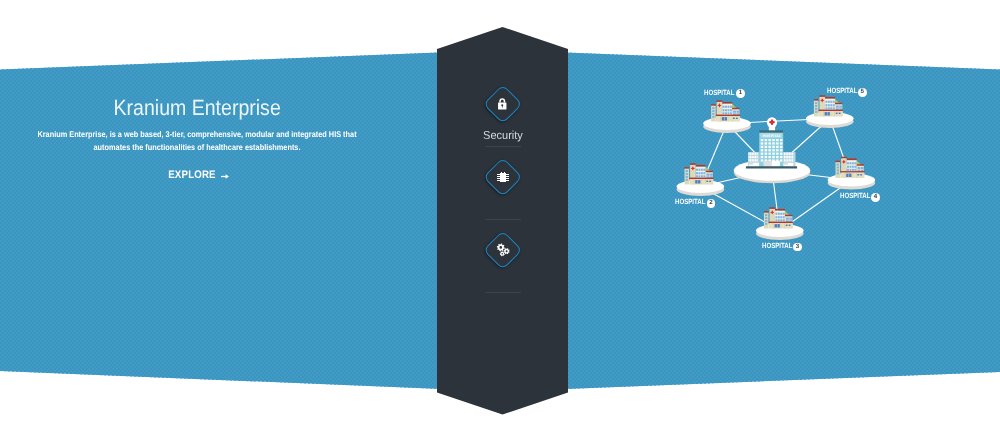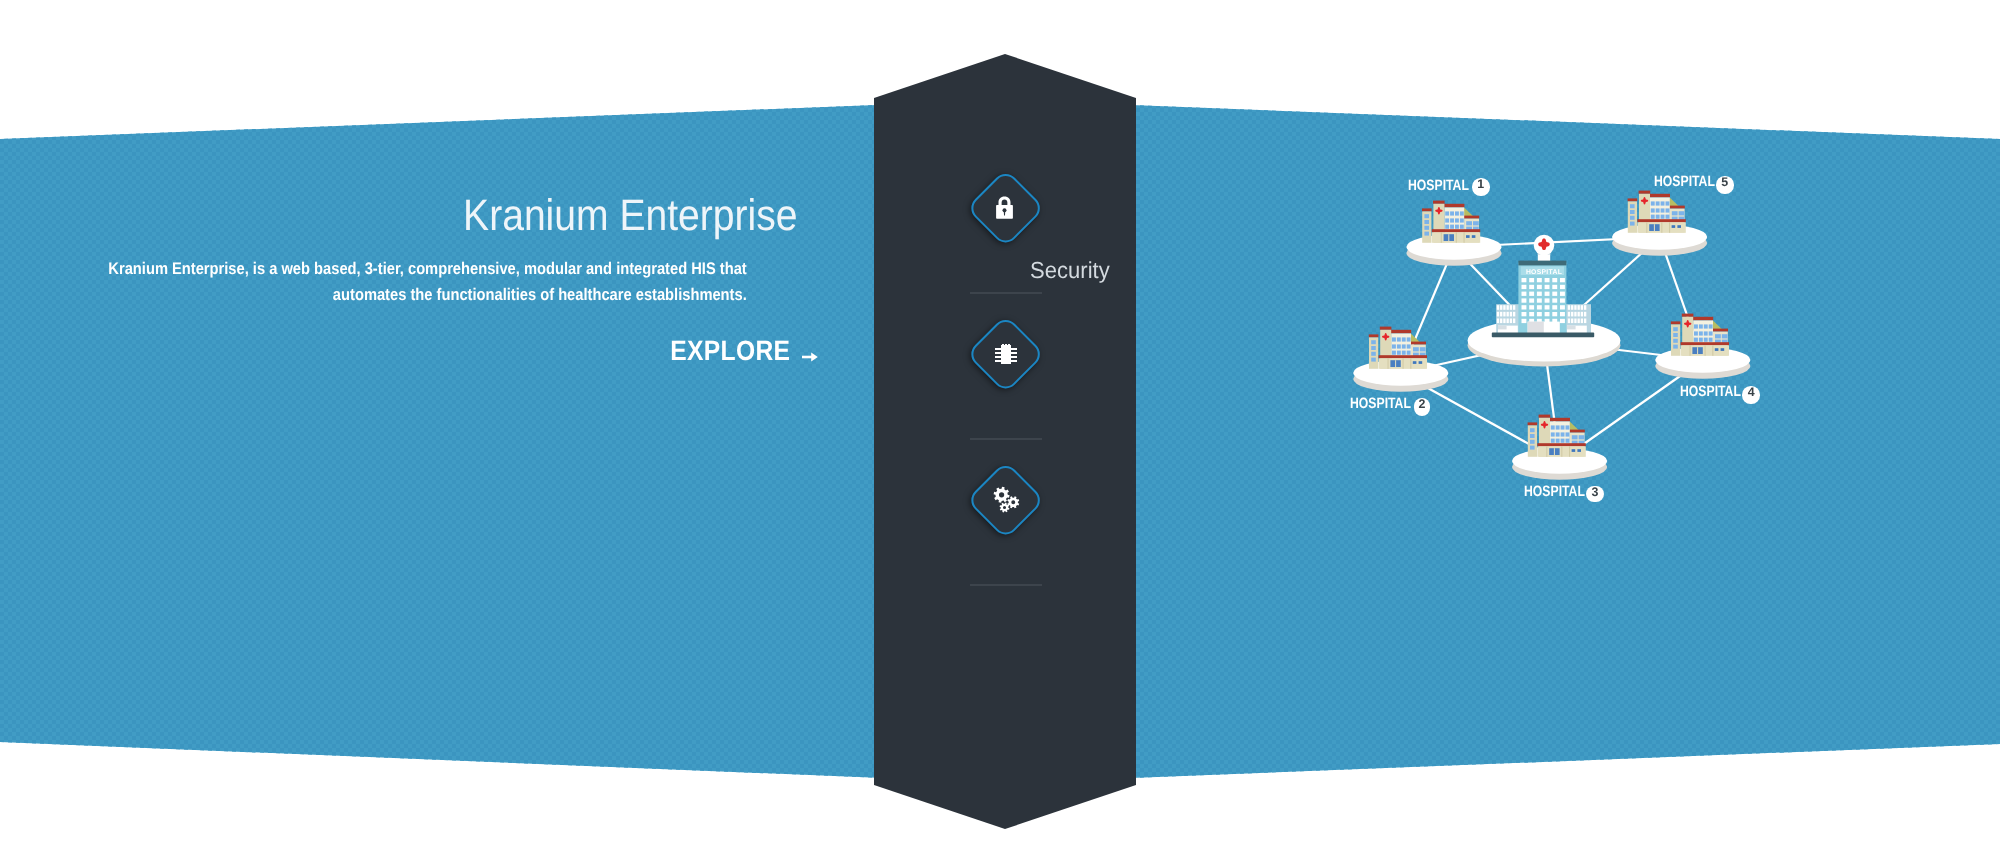--- a/index.html
+++ b/index.html
@@ -15,49 +15,49 @@
         background-image:
           linear-gradient(45deg,#3b95c0 25%,transparent 25%),
           linear-gradient(-45deg,#3b95c0 25%,transparent 25%),
           linear-gradient(45deg,transparent 75%,#3b95c0 75%),
           linear-gradient(-45deg,transparent 75%,#3b95c0 75%);
         background-size:4px 4px;
         background-position:0 0,0 2px,2px -2px,-2px 0px;
         clip-path:polygon(0 69.5px, 502px 50px, 1000px 69.5px, 1000px 372px, 502px 391.5px, 0 371px);}
 
   
-  .hero{position:absolute;left:15px;top:95px;width:394px;text-align:right;
+  .hero{position:absolute;left:0;top:95px;width:394px;text-align:center;
         color:#ffffff;}
   .hero-title{font-size:22px;font-weight:300;letter-spacing:0;line-height:26px;
         color:#eef5f9;margin:0;display:inline-block;
         transform:scaleX(.888) translateZ(0);transform-origin:50% 50%;}
   .hero-p{font-size:8.4px;font-weight:600;line-height:12.6px;margin:7px auto 0;
         width:368px;color:#ffffff;letter-spacing:0;
         transform:scaleX(.877) translateZ(0);transform-origin:50% 50%;}
   .cta{display:inline-flex;align-items:center;gap:1.5px;margin-top:18px;
-        font-size:14px;font-weight:700;letter-spacing:.2px;color:#ffffff;
+        font-size:11px;font-weight:700;letter-spacing:.2px;color:#ffffff;
         text-decoration:none;cursor:pointer;line-height:9px;transform:translateZ(0);}
   .cta .arr{display:inline-block;width:8px;height:7px;position:relative;top:.5px;}
 
   
   .panel{position:absolute;left:437px;top:0;width:131px;height:423px;
          background:#2c333b;
          clip-path:polygon(0 49px, 65.5px 27px, 131px 49px, 131px 392.5px, 65.5px 414.5px, 0 392.5px);}
 
   
   .feature{position:absolute;left:0;width:131px;height:70px;text-align:center;}
   .f1{top:87px;} .f2{top:159.9px;} .f3{top:232.8px;}
   .dia-wrap{position:absolute;left:48.5px;top:0;width:34px;height:34px;}
   .dia{position:absolute;left:3.4px;top:2.9px;width:27.6px;height:27.6px;
        border:1.4px solid #1b86c3;border-radius:6.5px;
        transform:rotate(45deg);box-sizing:border-box;
        box-shadow:0 1px 3px rgba(0,0,0,.5);}
   .dia-ico{position:absolute;left:0;top:0px;width:34px;height:34px;
        display:flex;align-items:center;justify-content:center;}
-  .lbl-row{position:absolute;left:0;top:39px;width:131px;text-align:center;padding-left:32px;}
+  .lbl-row{position:absolute;left:0;top:39px;width:131px;text-align:center;}
   .f-label{font-size:11.6px;font-weight:400;color:#d4dadf;
        line-height:11px;display:inline-block;
        transform:scaleX(.95) translateZ(0);transform-origin:50% 100%;}
   .f-rule{position:absolute;left:47.5px;top:59.2px;width:36px;height:1px;background:#3d444c;}
 
   
   .illus{position:absolute;left:664px;top:75px;width:240px;height:190px;}
   .illus svg{display:block;}
   .hlabel{position:absolute;font-size:7.5px;font-weight:700;color:#ffffff;
           letter-spacing:0;line-height:8px;white-space:nowrap;

